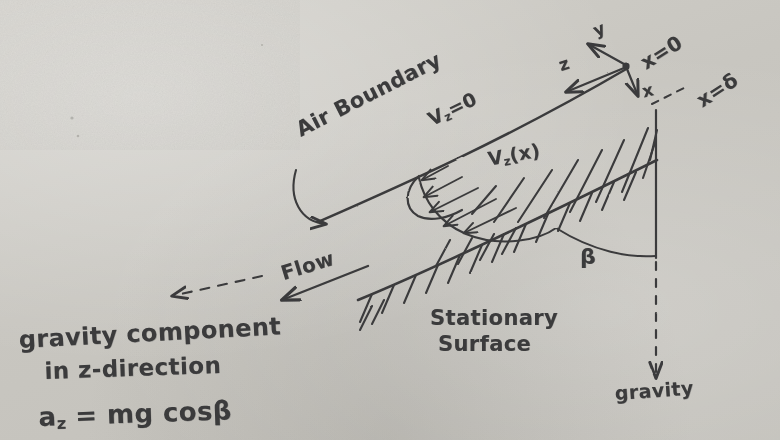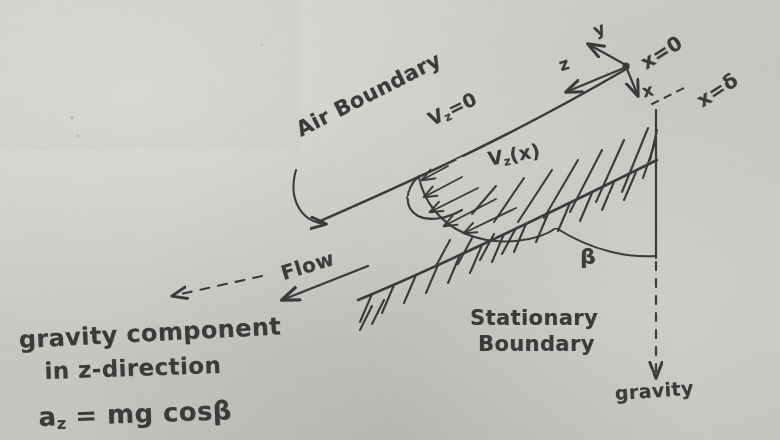--- a/index.html
+++ b/index.html
@@ -211,23 +211,23 @@
   <div class="hw" style="left:640px; top:82px; font-size:17px; transform:rotate(-14deg); transform-origin:left top;">x</div>
 
   <div class="hw" style="left:636px; top:54px; font-size:20px; transform:rotate(-32deg); transform-origin:left top;">x=0</div>
 
   <div class="hw" style="left:692px; top:92px; font-size:20px; transform:rotate(-33deg); transform-origin:left top;">x=δ</div>
 
   <div class="hw" style="left:580px; top:244px; font-size:22px;">β</div>
 
   <div class="hw" style="left:278px; top:262px; font-size:20px; transform:rotate(-17deg); transform-origin:left top;">Flow</div>
 
-  <div class="hw" style="left:430px; top:306px; font-size:21px; line-height:1.22;margin-left:40px;">
+  <div class="hw" style="left:430px; top:306px; font-size:21px; line-height:1.22;">
     <div>Stationary</div>
-    <div style="margin-left:8px;">Boundary</div>
+    <div style="margin-left:8px;">Surface</div>
   </div>
 
   <div class="hw" style="left:614px; top:382px; font-size:19px; transform:rotate(-4deg); transform-origin:left top;">gravity</div>
 
   <div class="hw" style="left:18px; top:326px; font-size:24px; transform:rotate(-3deg); transform-origin:left top;">gravity component</div>
 
   <div class="hw" style="left:44px; top:358px; font-size:23px; transform:rotate(-2deg); transform-origin:left top;">in z-direction</div>
 
   <div class="hw" style="left:38px; top:402px; font-size:26px; transform:rotate(-2deg); transform-origin:left top;"><span>a</span><span class="sub">z</span> <span>= mg cosβ</span></div>
 

